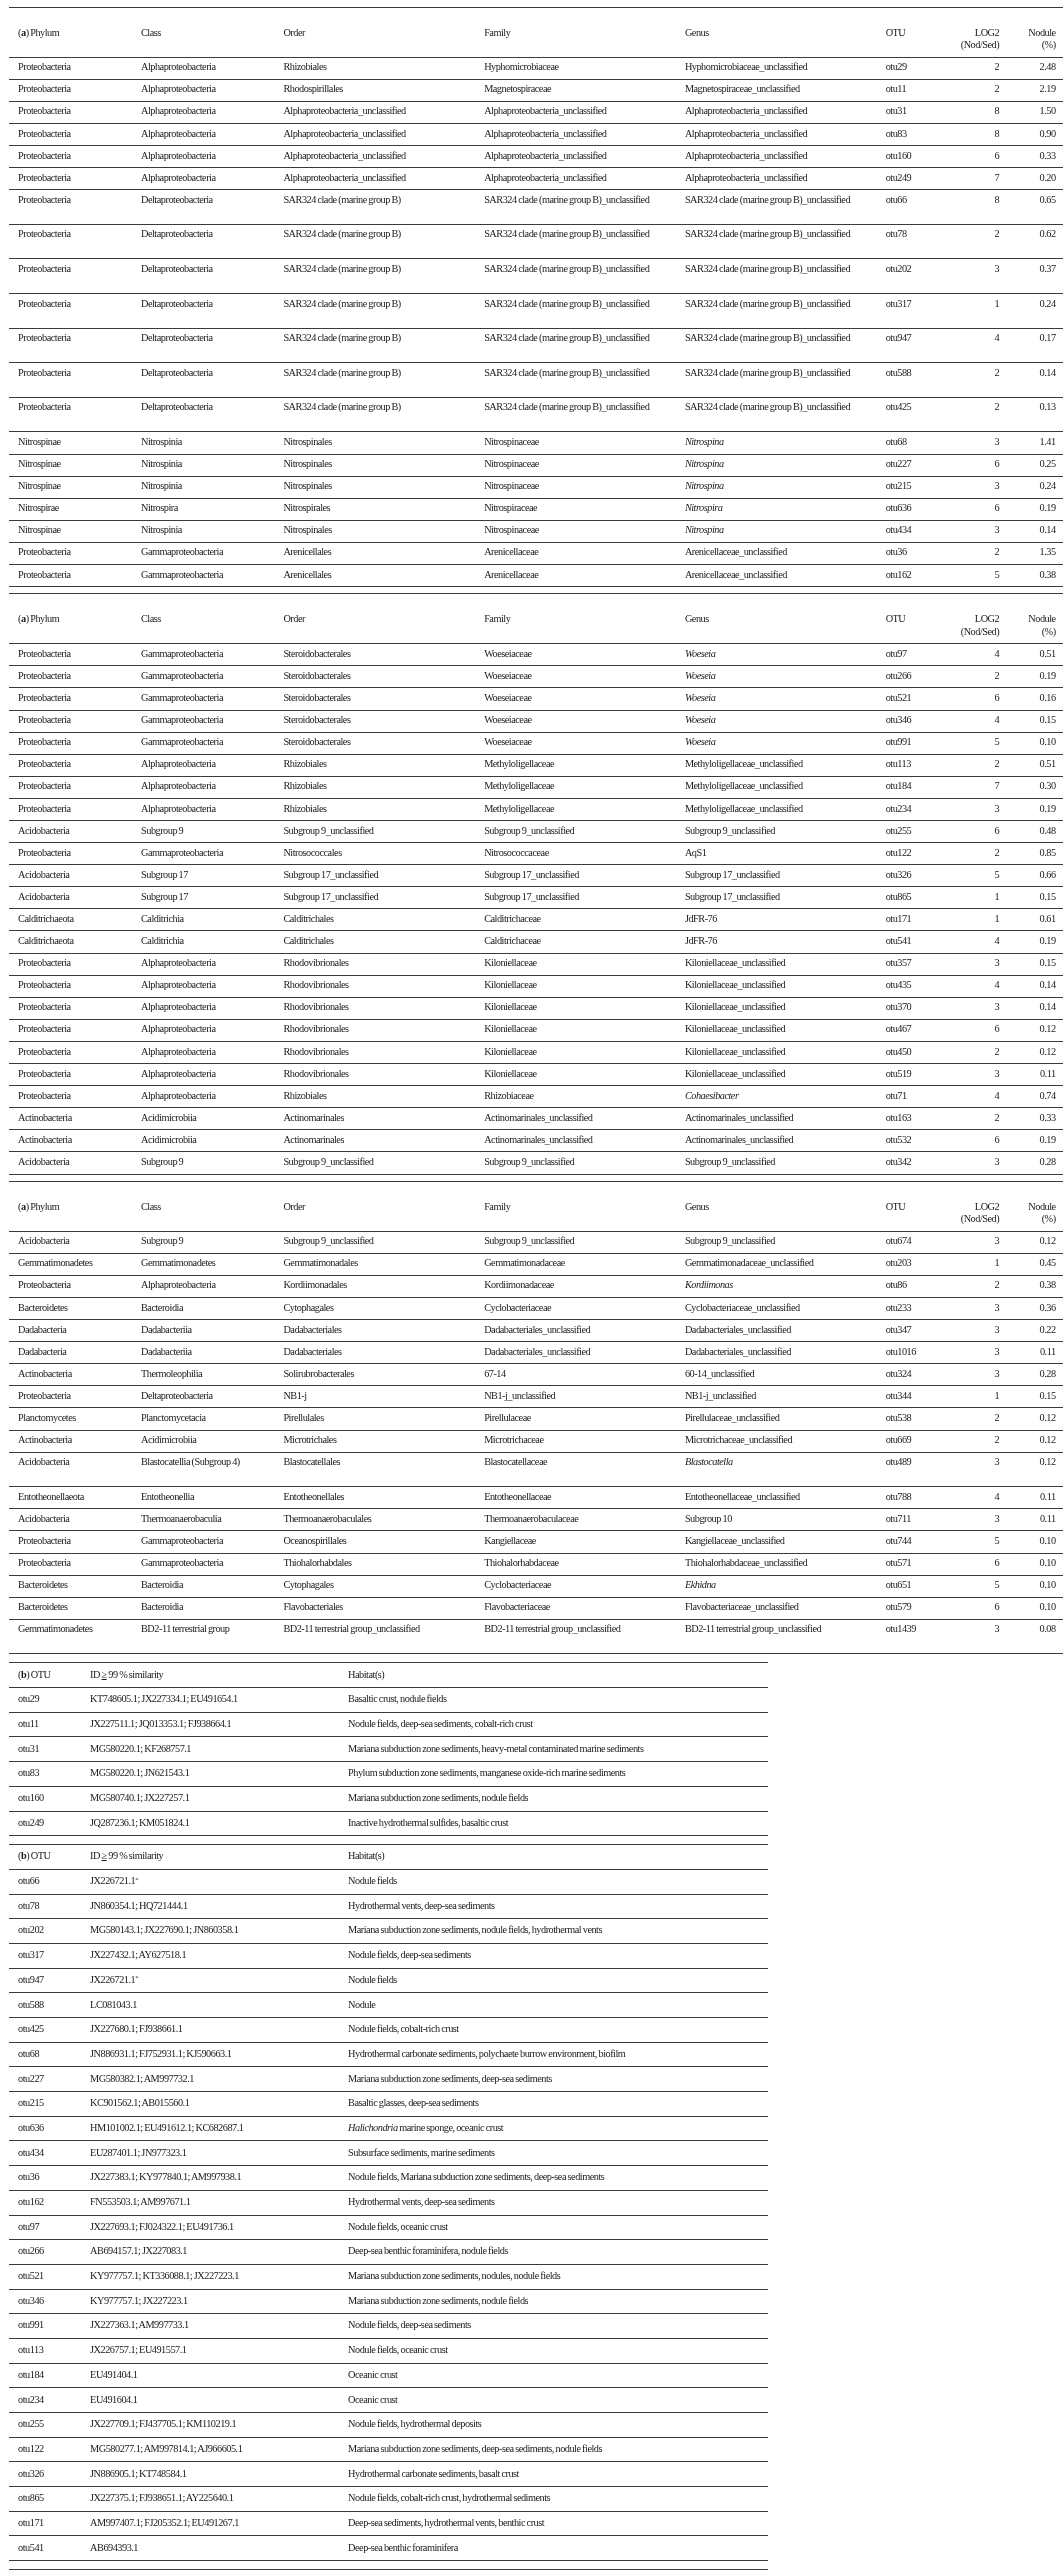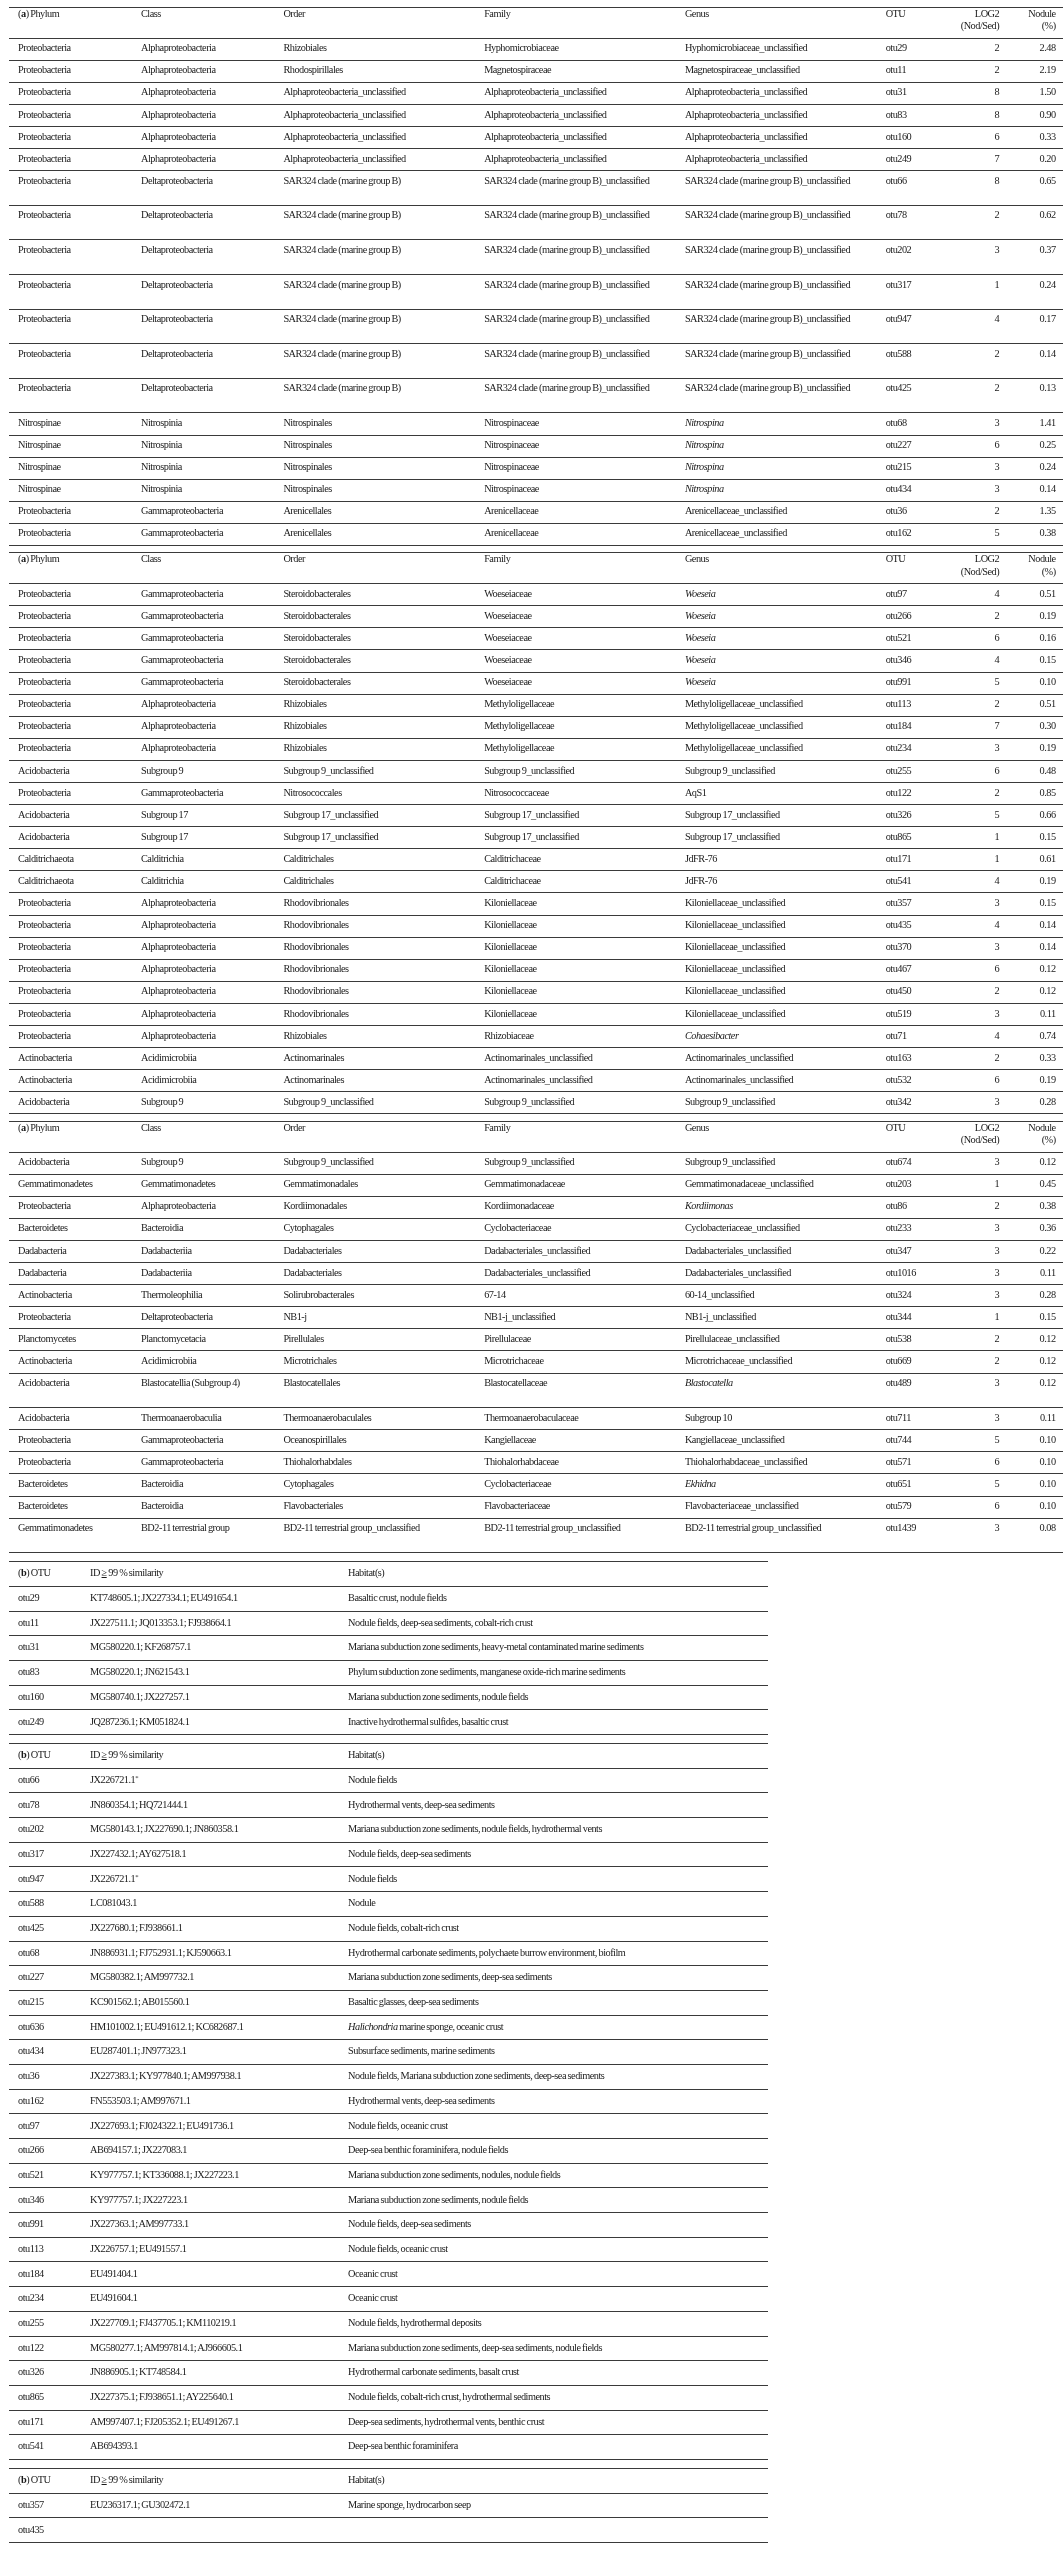--- a/index.html
+++ b/index.html
@@ -6,21 +6,21 @@
   body { width:1065px; height:3638px; overflow:hidden; position:relative;
          font-family:"Liberation Serif", serif; color:#1a1a1a; }
   .wrap { position:absolute; left:8.8px; top:6.7px; width:1054px; }
   .tbl { border-collapse:collapse; table-layout:fixed; width:1054px; }
   .tbl td { padding:0 0 0 9.3px; vertical-align:top; font-size:10.3px; line-height:12.4px;
             letter-spacing:-0.5px; word-spacing:-0.5px; white-space:normal; }
   .tbl tr { border-bottom:1.3px solid #3a3a3a; }
   .tbl tr.hdr { border-top:1.3px solid #3a3a3a; }
   .tbl tr.r1 td { height:17.5px; padding-top:3.6px; }
   .tbl tr.r2 td { height:30px; padding-top:3.6px; }
-  .tbl tr.hdr td { height:30px; padding-top:0; }
+  .tbl tr.hdr td { height:30px; padding-top:19px; }
   .tbl td.num { text-align:right; padding-right:9.3px; padding-left:0; }
   .tbl td.num2 { text-align:right; padding-right:7.2px; padding-left:0; }
   .it { font-style:italic; }
   .sec { margin-bottom:6.2px; }
   .tblb { border-collapse:collapse; table-layout:fixed; width:758px;margin-top:8px; }
   .tblb td { padding:0 0 0 9.3px; vertical-align:top; font-size:10.3px; line-height:12.4px;
              letter-spacing:-0.5px; word-spacing:-0.5px; white-space:nowrap; }
   .tblb tr { border-bottom:1.3px solid #3a3a3a; }
   .tblb tr.hdr { border-top:1.3px solid #3a3a3a; }
   .tblb tr td { height:18.5px; padding-top:5.2px; }
@@ -209,20 +209,30 @@
             <td>Nitrospinae</td>
             <td>Nitrospinia</td>
             <td>Nitrospinales</td>
             <td>Nitrospinaceae</td>
             <td class="it">Nitrospina</td>
             <td>otu215</td>
             <td class="num">3</td>
             <td class="num2">0.24</td>
           </tr>
           <tr class="r1">
+            <td>Nitrospirae</td>
+            <td>Nitrospira</td>
+            <td>Nitrospirales</td>
+            <td>Nitrospiraceae</td>
+            <td class="it">Nitrospira</td>
+            <td>otu636</td>
+            <td class="num">6</td>
+            <td class="num2">0.19</td>
+          </tr>
+          <tr class="r1">
             <td>Nitrospinae</td>
             <td>Nitrospinia</td>
             <td>Nitrospinales</td>
             <td>Nitrospinaceae</td>
             <td class="it">Nitrospina</td>
             <td>otu434</td>
             <td class="num">3</td>
             <td class="num2">0.14</td>
           </tr>
           <tr class="r1">
@@ -637,20 +647,30 @@
             <td>Acidobacteria</td>
             <td>Blastocatellia (Subgroup 4)</td>
             <td>Blastocatellales</td>
             <td>Blastocatellaceae</td>
             <td class="it">Blastocatella</td>
             <td>otu489</td>
             <td class="num">3</td>
             <td class="num2">0.12</td>
           </tr>
           <tr class="r1">
+            <td>Entotheonellaeota</td>
+            <td>Entotheonellia</td>
+            <td>Entotheonellales</td>
+            <td>Entotheonellaceae</td>
+            <td>Entotheonellaceae_unclassified</td>
+            <td>otu788</td>
+            <td class="num">4</td>
+            <td class="num2">0.11</td>
+          </tr>
+          <tr class="r1">
             <td>Acidobacteria</td>
             <td>Thermoanaerobaculia</td>
             <td>Thermoanaerobaculales</td>
             <td>Thermoanaerobaculaceae</td>
             <td>Subgroup 10</td>
             <td>otu711</td>
             <td class="num">3</td>
             <td class="num2">0.11</td>
           </tr>
           <tr class="r1">

